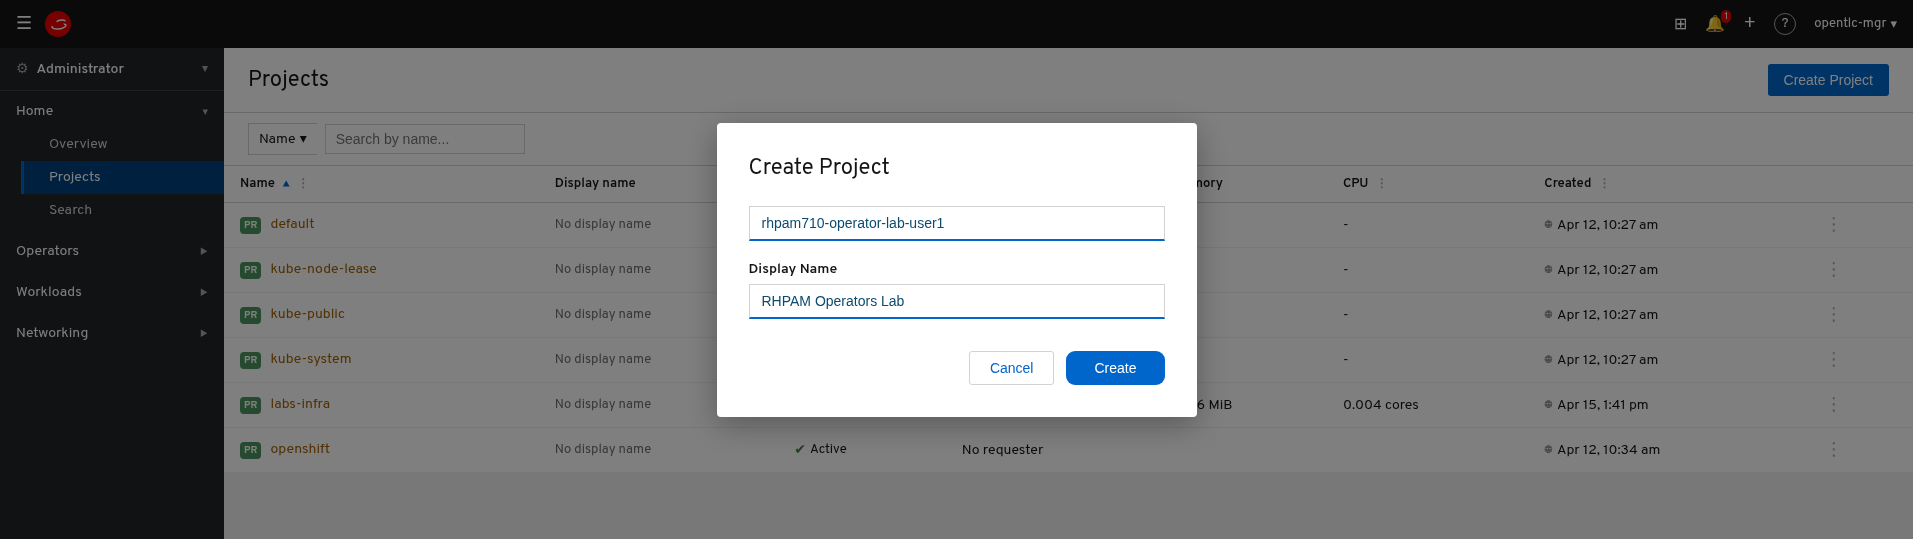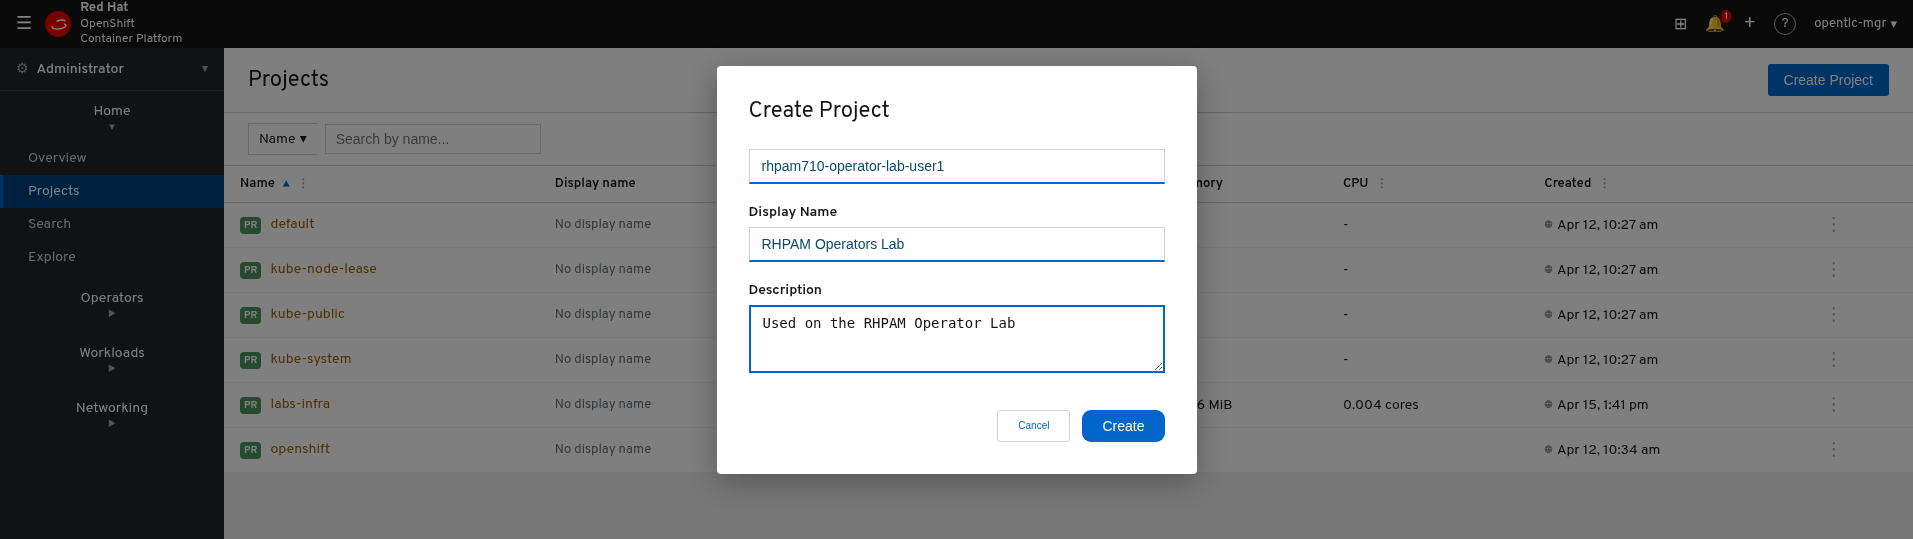--- a/index.html
+++ b/index.html
@@ -23,36 +23,36 @@
     
     .layout { display: flex; margin-top: 48px; height: calc(539px - 48px); }
 
     
     .sidebar { width: 224px; background: #212427; color: #fff; flex-shrink: 0; overflow-y: auto; }
     .sidebar-role { display: flex; align-items: center; padding: 12px 16px; border-bottom: 1px solid #3c3f42; cursor: pointer; }
     .sidebar-role-icon { font-size: 14px; margin-right: 8px; color: #a8a8a8; }
     .sidebar-role-label { font-size: 14px; color: #fff; font-weight: 500; flex: 1; }
     .sidebar-role-arrow { color: #a8a8a8; font-size: 12px; }
     .sidebar-section { padding: 4px 0; }
-    .sidebar-section-header { display: flex; align-items: center; padding: 8px 16px; cursor: pointer; color: #fff; flex-direction: column; }
+    .sidebar-section-header { display: flex; align-items: center; padding: 8px 16px; cursor: pointer; color: #fff; }
     .sidebar-section-label { flex: 1; font-size: 14px; }
     .sidebar-section-arrow { font-size: 11px; color: #a8a8a8; }
-    .sidebar-item { padding: 8px 16px 8px 28px; color: #d2d2d2; cursor: pointer; font-size: 14px; }
+    .sidebar-item { padding: 8px 16px 8px 28px; color: #d2d2d2; cursor: pointer; font-size: 14px; margin-left: 21px; }
     .sidebar-item.active { background: #004080; color: #fff; border-left: 3px solid #06c; }
     .sidebar-item.active { padding-left: 25px; }
 
     
     .main { flex: 1; background: #f0f0f0; overflow-y: auto; position: relative; }
     .main-header { display: flex; align-items: center; padding: 16px 24px; background: #fff; border-bottom: 1px solid #d2d2d2; }
     .main-title { font-size: 22px; font-weight: 400; flex: 1; }
     .create-project-btn { background: #06c; color: #fff; border: none; padding: 8px 16px; font-size: 14px; cursor: pointer; border-radius: 3px; font-weight: 500; }
 
     .table-toolbar { display: flex; align-items: center; padding: 10px 24px; background: #fff; border-bottom: 1px solid #d2d2d2; gap: 8px; }
     .filter-dropdown { display: flex; align-items: center; gap: 4px; border: 1px solid #d2d2d2; padding: 6px 10px; background: #fff; cursor: pointer; font-size: 14px; border-right: none; }
-    .search-input { border: 1px solid #d2d2d2; padding: 6px 10px; font-size: 14px; width: 216px; outline: none; }
+    .search-input { border: 1px solid #d2d2d2; padding: 6px 10px; font-size: 14px; width: 200px; outline: none; }
 
     .table-container { background: #fff; }
     .table { width: 100%; border-collapse: collapse; }
     .table th { padding: 10px 16px; text-align: left; font-size: 13px; font-weight: 600; color: #151515; border-bottom: 1px solid #d2d2d2; white-space: nowrap; }
     .table th .sort-icon { font-size: 10px; color: #0066cc; margin-left: 4px; }
     .table th .col-menu { color: #a8a8a8; font-size: 12px; margin-left: 4px; }
     .table td { padding: 10px 16px; font-size: 14px; border-bottom: 1px solid #f0f0f0; vertical-align: middle; }
     .project-badge { display: inline-flex; align-items: center; justify-content: center; background: #4b9560; color: #fff; font-size: 10px; font-weight: 700; border-radius: 4px; padding: 2px 4px; margin-right: 6px; }
     .project-link { color: #a16207; text-decoration: none; font-size: 14px; }
     .status-badge { display: inline-flex; align-items: center; gap: 4px; font-size: 13px; }
@@ -66,40 +66,35 @@
 
     
     .modal { background: #fff; width: 480px; border-radius: 4px; box-shadow: 0 8px 32px rgba(0,0,0,0.3); padding: 32px; position: relative; }
     .modal-title { font-size: 22px; font-weight: 400; margin-bottom: 24px; color: #151515; }
     .form-group { margin-bottom: 20px; }
     .form-label { font-size: 14px; font-weight: 600; color: #151515; margin-bottom: 6px; display: block; }
     .required-star { color: #c9190b; margin-left: 2px; }
     .form-input { width: 100%; border: 1px solid #d2d2d2; border-bottom: 2px solid #06c; padding: 8px 12px; font-size: 14px; outline: none; color: #0c4a6e; }
     .form-textarea { width: 100%; border: 2px solid #06c; padding: 8px 12px; font-size: 14px; outline: none; resize: vertical; min-height: 60px; color: #151515; }
     .modal-actions { display: flex; justify-content: flex-end; gap: 12px; margin-top: 32px; }
-    .btn-cancel { background: #fff; color: #06c; border: 1px solid #d2d2d2; padding: 8px 20px; font-size: 10px; cursor: pointer; border-radius: 3px; font-weight: 500; }
-    .btn-create { background: #06c; color: #fff; border: none; padding: 8px 20px; font-size: 14px; cursor: pointer; border-radius: 9px; font-weight: 500; text-align: center; }
+    .btn-cancel { background: #fff; color: #06c; border: 1px solid #d2d2d2; padding: 8px 20px; font-size: 14px; cursor: pointer; border-radius: 3px; font-weight: 500; }
+    .btn-create { background: #06c; color: #fff; border: none; padding: 8px 28px; font-size: 14px; cursor: pointer; border-radius: 9px; font-weight: 500; text-align: center; }
   </style>
 </head>
 <body>
 
 <nav class="topnav">
   <span class="topnav-hamburger">☰</span>
   <div class="redhat-logo">
 
     <svg class="redhat-logo-icon" viewBox="0 0 28 28" fill="none">
       <circle cx="14" cy="14" r="13" fill="#ee0000"></circle>
       <path d="M8 16.5c0 1.5 2.5 2.5 6 2.5s8-2 8-3.5c0-1-1.5-1.5-4-1.5h-2c-2 0-3-0.5-3-1.5 0-1.5 2-2.5 5-2.5 1.5 0 2.5 0.3 3 0.8" stroke="#fff" stroke-width="1.5" stroke-linecap="round" fill="none"></path>
       <ellipse cx="14" cy="14.5" rx="6" ry="2.5" fill="#ee0000" stroke="none"></ellipse>
     </svg>
-    <div class="redhat-logo-text">
-      <div class="line1">Red Hat</div>
-      <div>OpenShift</div>
-      <div>Container Platform</div>
-    </div>
   </div>
   <div class="topnav-right">
     <span class="topnav-icon">⊞</span>
     <span class="topnav-icon" style="position:relative;">
       🔔<span class="topnav-bell-badge">1</span>
     </span>
     <span class="topnav-icon" style="font-size:20px;font-weight:300;">+</span>
     <span class="topnav-icon" style="width:22px;height:22px;border:1px solid #aaa;border-radius:50%;display:flex;align-items:center;justify-content:center;font-size:13px;">?</span>
     <span class="topnav-user">
       <span>opentlc-mgr</span>
@@ -118,21 +113,20 @@
     </div>
 
     <div class="sidebar-section">
       <div class="sidebar-section-header">
         <span class="sidebar-section-label">Home</span>
         <span class="sidebar-section-arrow">▾</span>
       </div>
       <div class="sidebar-item">Overview</div>
       <div class="sidebar-item active">Projects</div>
       <div class="sidebar-item">Search</div>
-      <div class="sidebar-item">Explore</div>
     </div>
 
     <div class="sidebar-section">
       <div class="sidebar-section-header">
         <span class="sidebar-section-label">Operators</span>
         <span class="sidebar-section-arrow">▶</span>
       </div>
     </div>
 
     <div class="sidebar-section">
@@ -324,23 +318,19 @@
 
     <div class="form-group">
       <input class="form-input" type="text" value="rhpam710-operator-lab-user1" style="">
     </div>
 
     <div class="form-group">
       <label class="form-label">Display Name</label>
       <input class="form-input" type="text" value="RHPAM Operators Lab" style="">
     </div>
 
-    <div class="form-group">
-      <label class="form-label">Description</label>
-      <textarea class="form-textarea" rows="3" style="">Used on the RHPAM Operator Lab</textarea>
-    </div>
 
     <div class="modal-actions">
       <button class="btn-cancel">Cancel</button>
       <button class="btn-create">Create</button>
     </div>
   </div>
 </div>
 
 </body></html>

